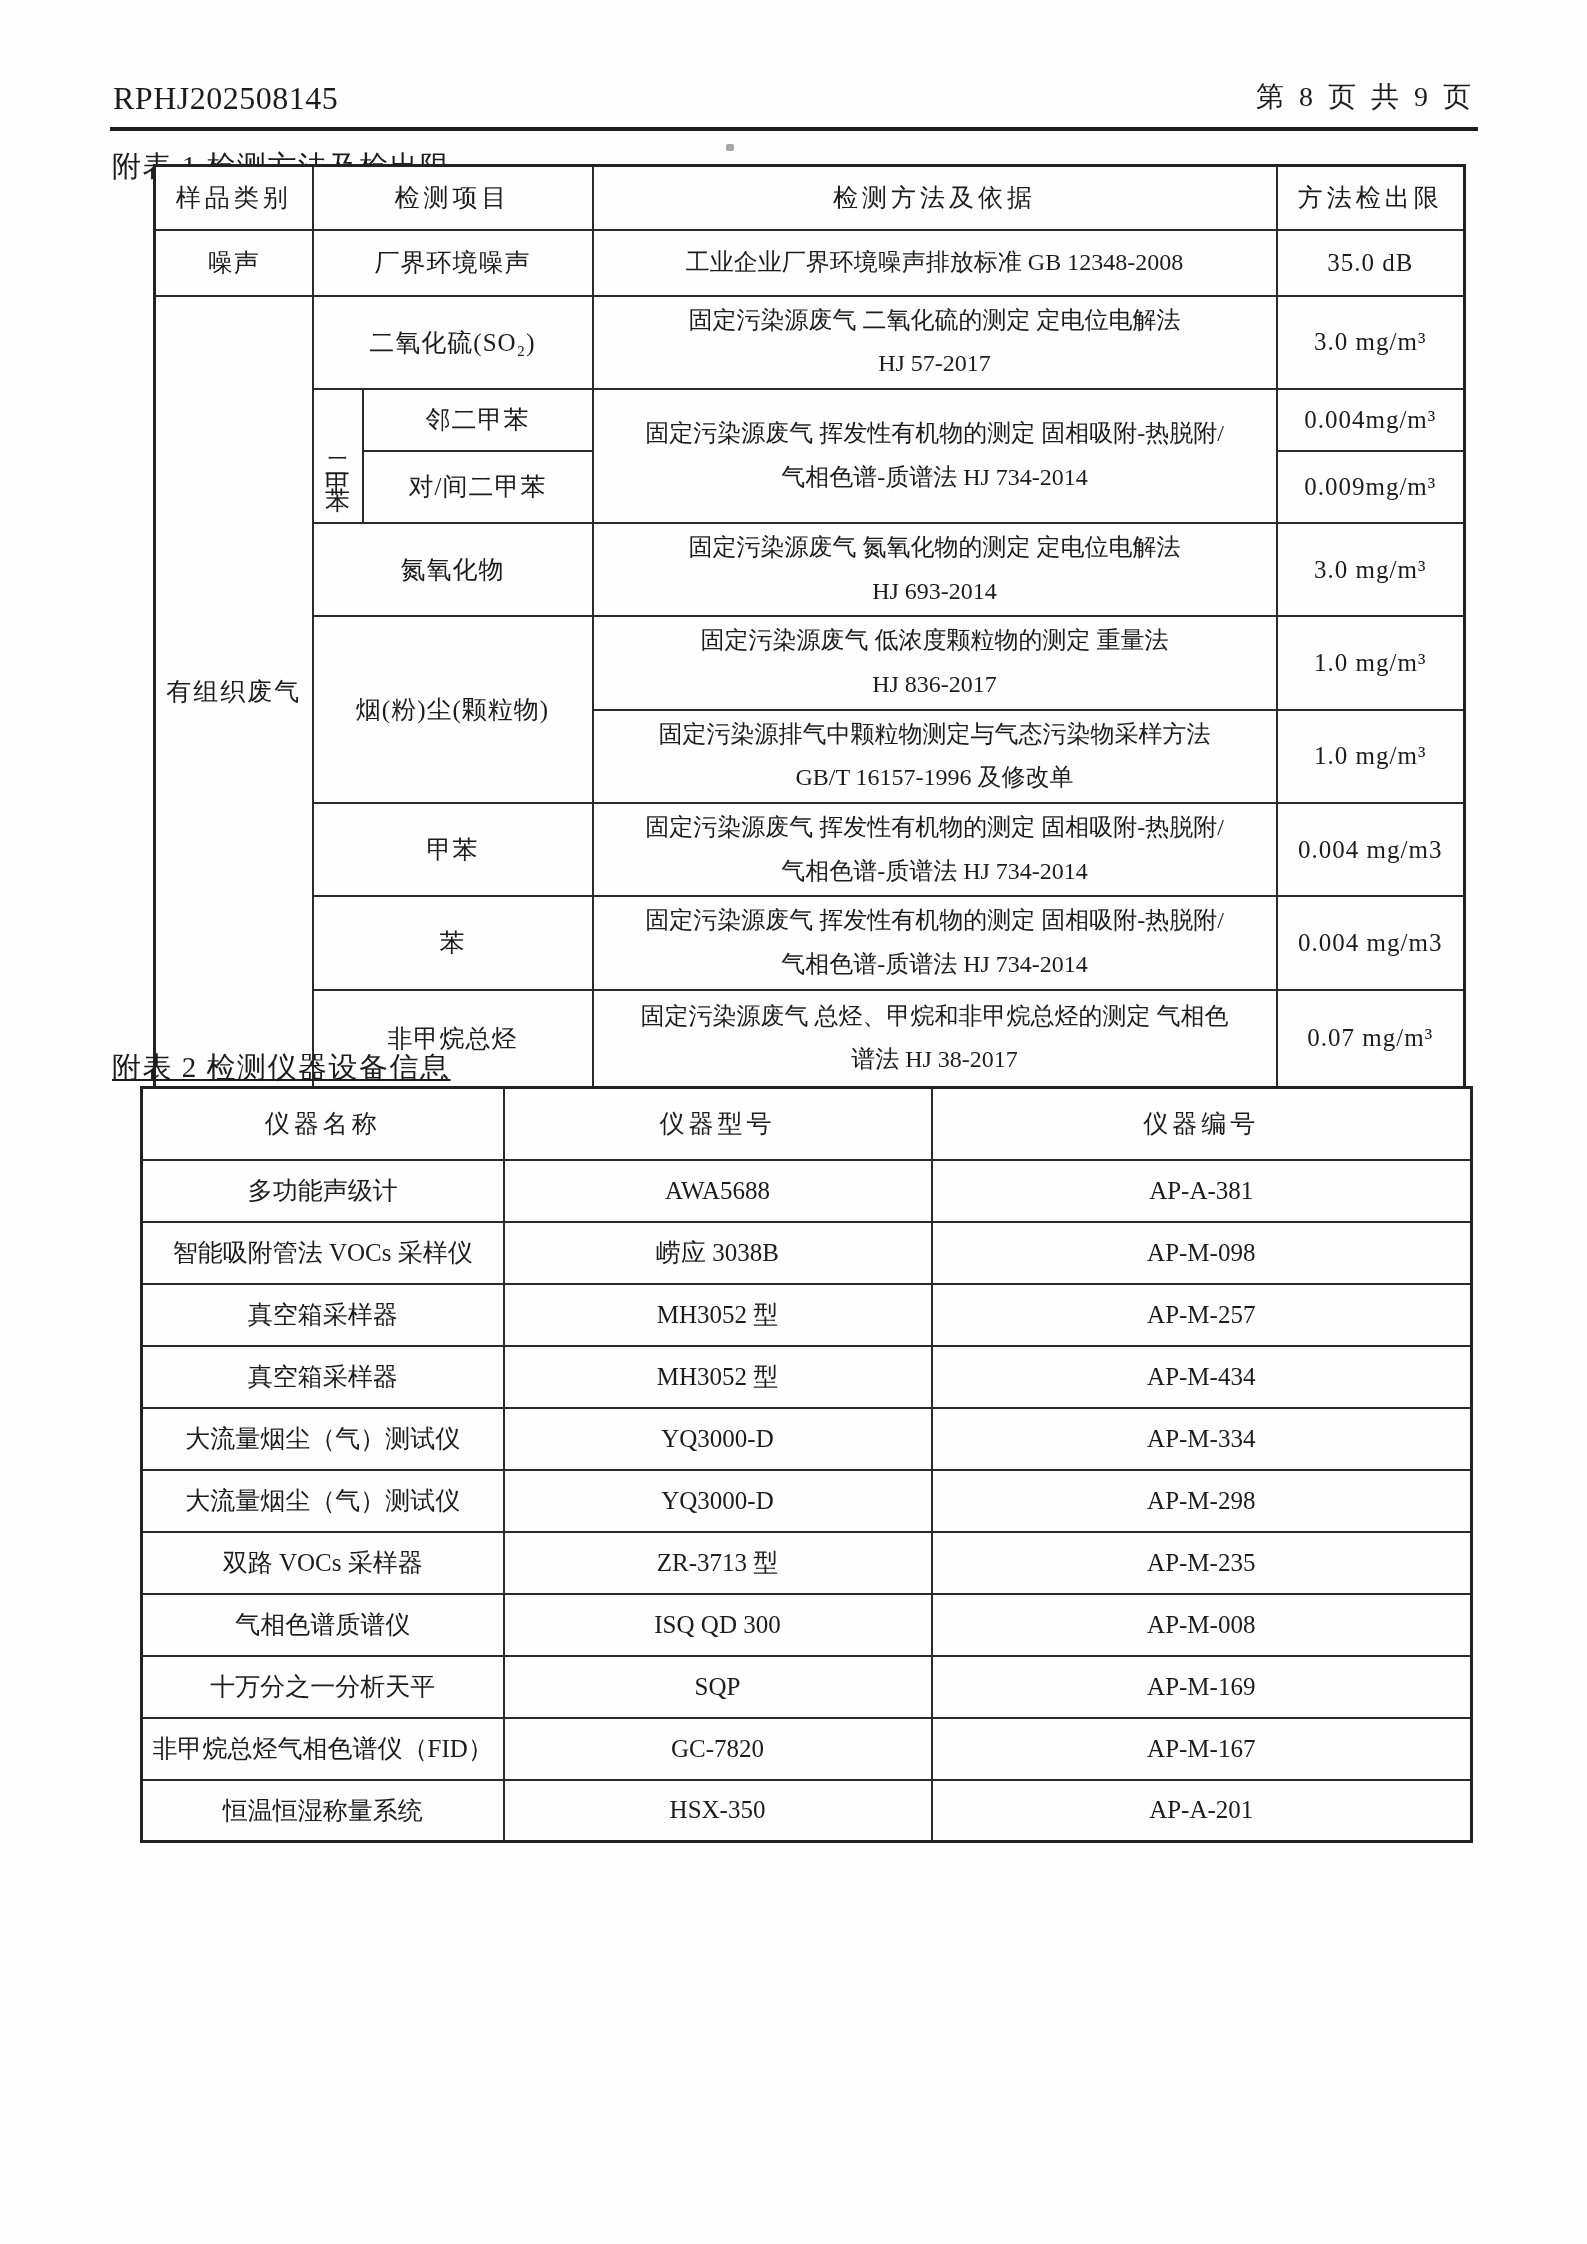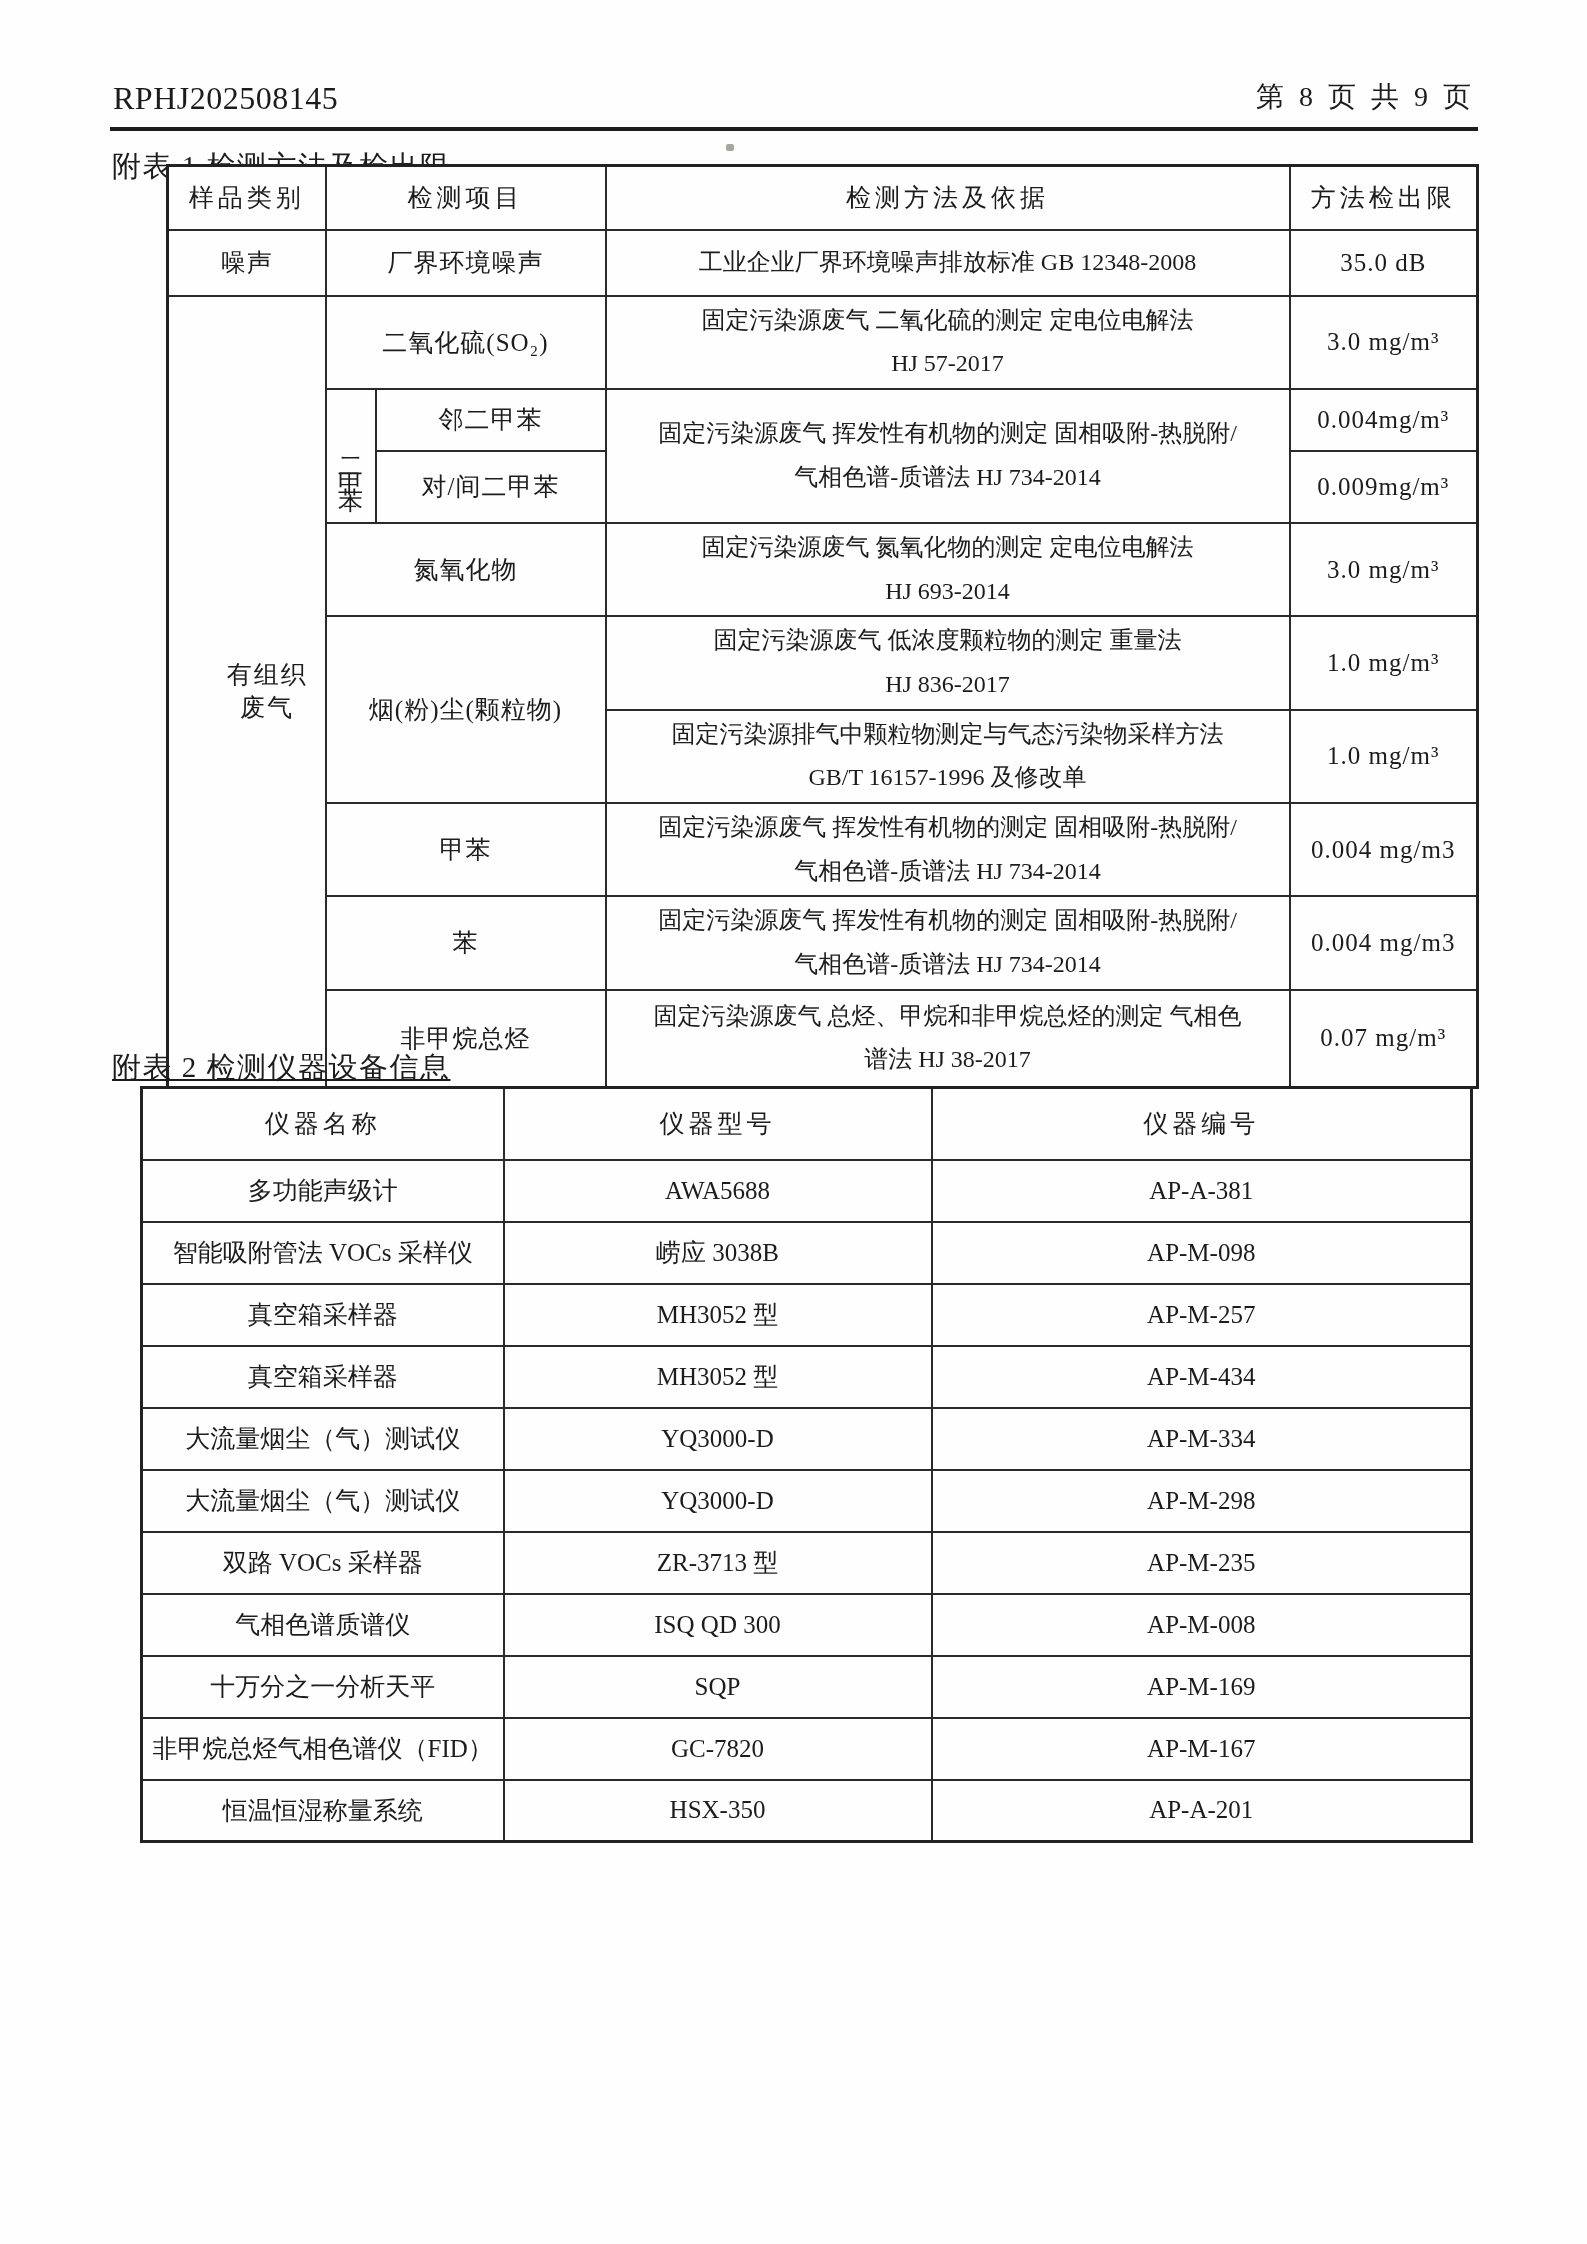--- a/index.html
+++ b/index.html
@@ -44,34 +44,34 @@
     border-collapse:collapse; table-layout:fixed;
     position:absolute; background:#fefefe;
   }
   td, th {
     border:2px solid #2a2a2a;
     text-align:center; vertical-align:middle;
     font-size:25px; font-weight:normal;
     padding:2px 6px;
     overflow:hidden;
   }
-  table.t1 { left:166px; top:164px; width:1310px; border:3px solid #222; }
+  table.t1 { left:153px; top:164px; width:1310px; border:3px solid #222; }
   table.t2 { left:140px; top:1086px; width:1330px; border:3px solid #222; }
   .head-cell { letter-spacing:4px; }
   .method {
     white-space:pre-line; line-height:1.82; font-size:24px;
   }
   .limit { font-size:25px; letter-spacing:1px; }
   .item-cell { letter-spacing:1px; }
   .vertical-label {
     writing-mode:vertical-lr; text-orientation:upright;
     letter-spacing:14px; padding-top:10px;
     font-size:25px;
   }
-  .gas-cat { letter-spacing:2px;padding-left:47px; }
+  .gas-cat { letter-spacing:2px; }
 </style>
 </head>
 <body>
 
 <div class="page">
 
   <div class="hdr-left">RPHJ202508145</div>
   <div class="hdr-right">第 8 页 共 9 页</div>
   <div class="hdr-rule"></div>
   <div class="speck"></div>

